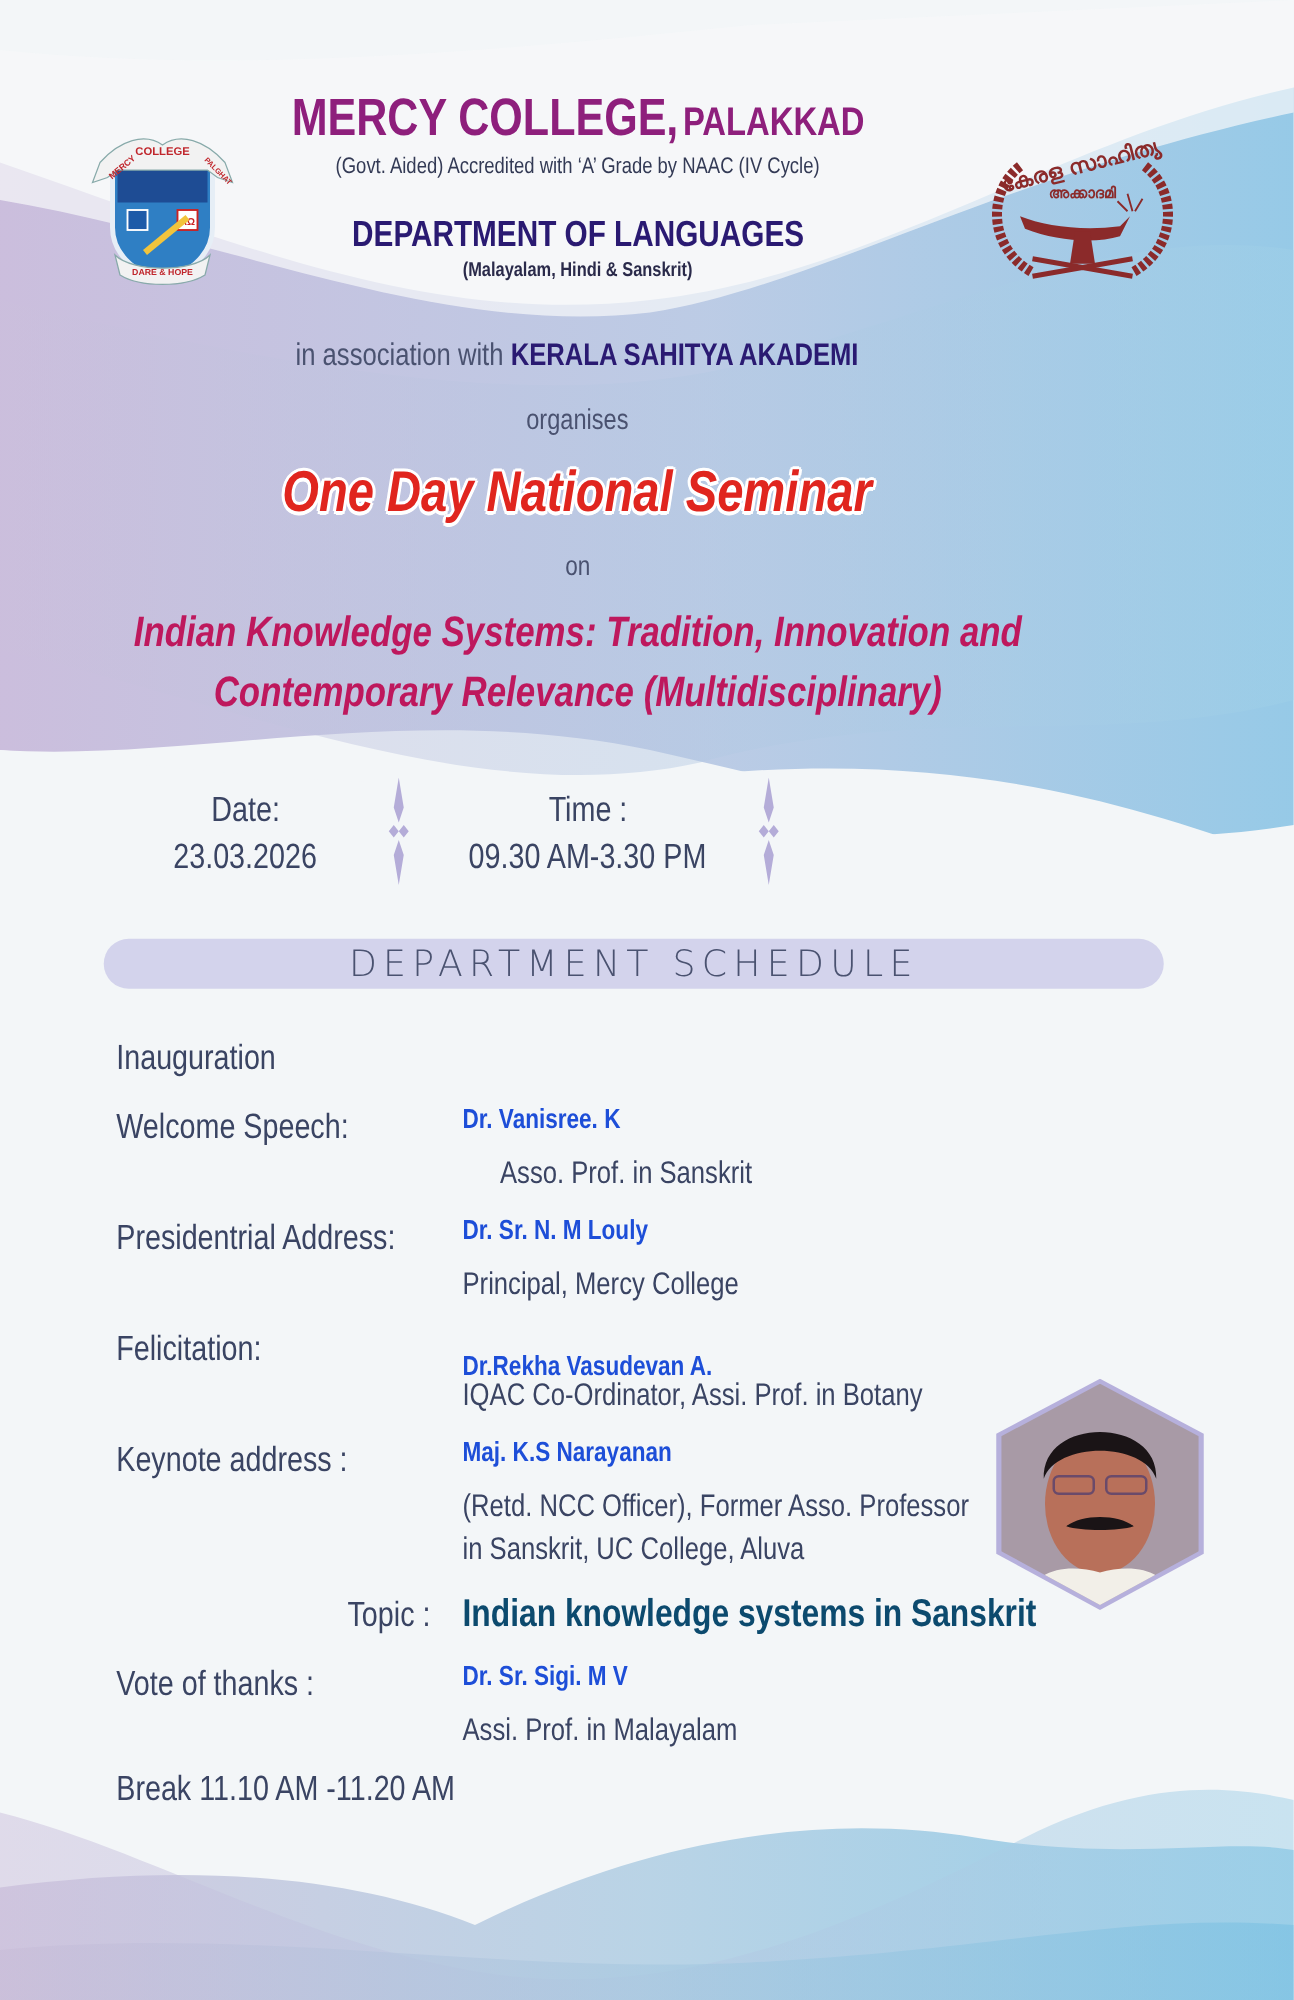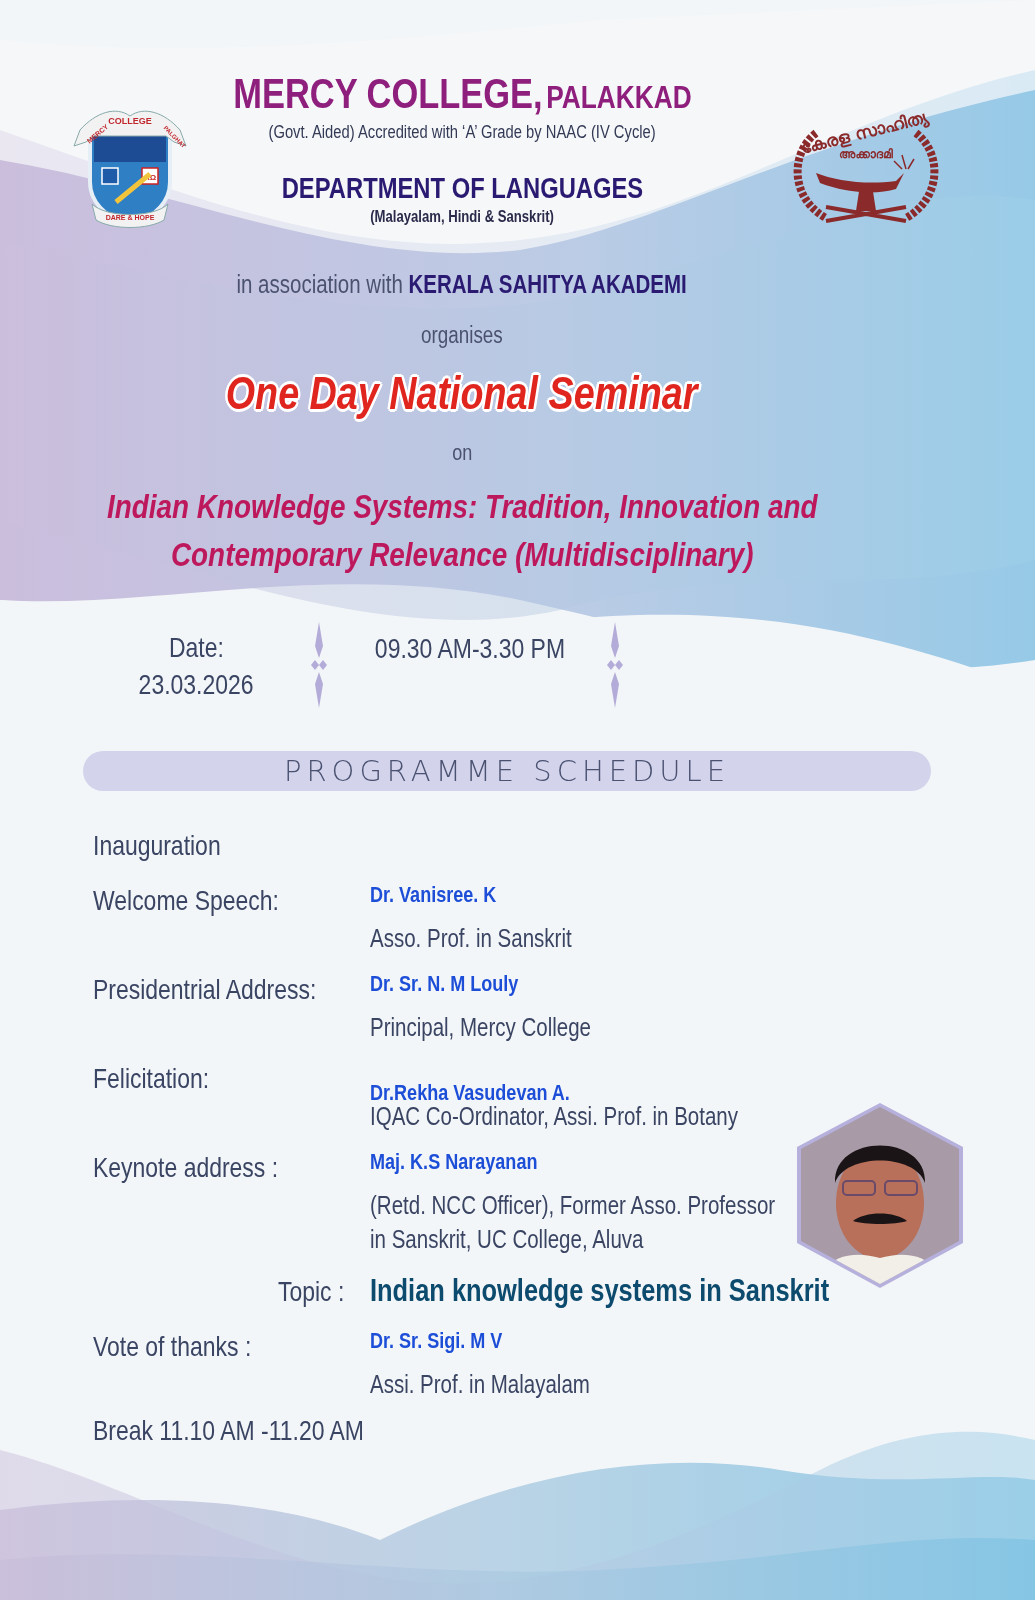--- a/index.html
+++ b/index.html
@@ -111,36 +111,37 @@
 </div>
 
 <div class="info" style="left:66px;">
   <div class="lbl"><span class="cond">Date:</span></div>
   <div class="val"><span class="cond">23.03.2026</span></div>
 </div>
 <svg class="sep" style="left:307px;" viewBox="0 0 24 86">
   <path d="M12 0 L16 24 L12 36 L8 24 Z M12 50 L16 62 L12 86 L8 62 Z M4 43 L8 38 L12 43 L8 48 Z M12 43 L16 38 L20 43 L16 48 Z" fill="#b4acd8"></path>
 </svg>
 <div class="info" style="left:340px;">
+  <div class="lbl"><span class="cond">Time :</span></div>
   <div class="val"><span class="cond">09.30 AM-3.30 PM</span></div>
 </div>
 <svg class="sep" style="left:603px;" viewBox="0 0 24 86">
   <path d="M12 0 L16 24 L12 36 L8 24 Z M12 50 L16 62 L12 86 L8 62 Z M4 43 L8 38 L12 43 L8 48 Z M12 43 L16 38 L20 43 L16 48 Z" fill="#b4acd8"></path>
 </svg>
 <div class="info" style="left:636px;">
 </div>
 
-<div class="pill"><span>PROGRAMME  SCHEDULE</span></div>
+<div class="pill"><span>DEPARTMENT  SCHEDULE</span></div>
 
 <div class="row" style="top:0;left:0;">
   <div class="lab" style="top:830px;"><span>Inauguration</span></div>
 
   <div class="lab" style="top:885px;"><span>Welcome Speech:</span></div>
   <div class="nm" style="top:882px;"><span>Dr. Vanisree. K</span></div>
-  <div class="rl" style="top:924px;"><span>Asso. Prof. in Sanskrit</span></div>
+  <div class="rl" style="top:924px;margin-left:30px;"><span>Asso. Prof. in Sanskrit</span></div>
 
   <div class="lab" style="top:974px;"><span>Presidentrial Address:</span></div>
   <div class="nm" style="top:971px;"><span>Dr. Sr. N. M Louly</span></div>
   <div class="rl" style="top:1013px;"><span>Principal, Mercy College</span></div>
 
   <div class="lab" style="top:1063px;"><span>Felicitation:</span></div>
   <div class="nm" style="top:1060px;margin-top:20px;"><span>Dr.Rekha Vasudevan A.</span></div>
   <div class="rl" style="top:1102px;"><span>IQAC Co-Ordinator, Assi. Prof. in Botany</span></div>
 
   <div class="lab" style="top:1152px;"><span>Keynote address :</span></div>

